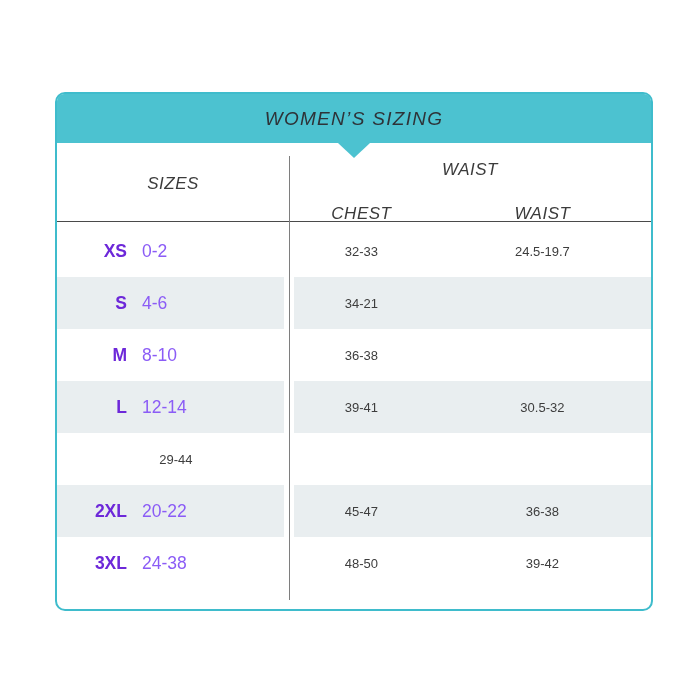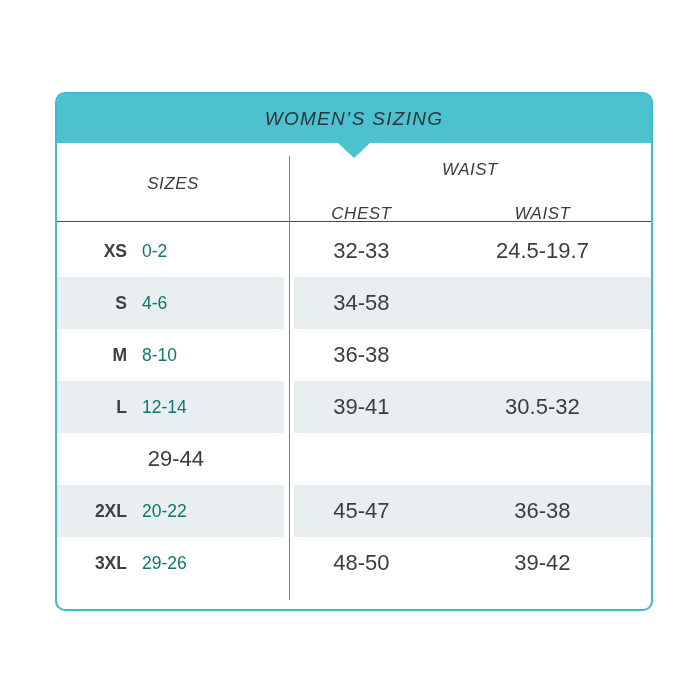--- a/index.html
+++ b/index.html
@@ -97,30 +97,30 @@
   .cell-left {
     width: 232px;
     display: flex;
     align-items: baseline;
   }
   .size-label {
     width: 70px;
     text-align: right;
     font-weight: bold;
     font-size: 17.5px;
-    color: #404040;
+    color: #6d28d9;
   }
   .size-range {
     margin-left: 15px;
     font-size: 17.5px;
-    color: #0f766e;
+    color: #8b5cf6;
   }
   .cell-right { flex: 1; display: flex; }
   .chest-value, .waist-value {
-    font-size: 22px;
+    font-size: 13px;
     color: #3d3d3d;
     text-align: center;
   }
   .chest-value { width: 40%; }
   .waist-value { width: 60%; }
 
   .v-gap {
     position: absolute;
     left: 227px;
     top: 129px;
@@ -177,21 +177,21 @@
       <span class="chest-value">32-33</span>
       <span class="waist-value">24.5-19.7</span>
     </div>
   </div>
       <div class="row striped">
     <div class="cell-left">
       <span class="size-label">S</span>
       <span class="size-range">4-6</span>
     </div>
     <div class="cell-right">
-      <span class="chest-value">34-58</span>
+      <span class="chest-value">34-21</span>
     </div>
   </div>
       <div class="row">
     <div class="cell-left">
       <span class="size-label">M</span>
       <span class="size-range">8-10</span>
     </div>
     <div class="cell-right">
       <span class="chest-value">36-38</span>
     </div>
@@ -217,21 +217,21 @@
       <span class="size-range">20-22</span>
     </div>
     <div class="cell-right">
       <span class="chest-value">45-47</span>
       <span class="waist-value">36-38</span>
     </div>
   </div>
       <div class="row">
     <div class="cell-left">
       <span class="size-label">3XL</span>
-      <span class="size-range">29-26</span>
+      <span class="size-range">24-38</span>
     </div>
     <div class="cell-right">
       <span class="chest-value">48-50</span>
       <span class="waist-value">39-42</span>
     </div>
   </div>
     </div>
 
   <div class="v-gap"></div>
   <div class="v-line"></div>

